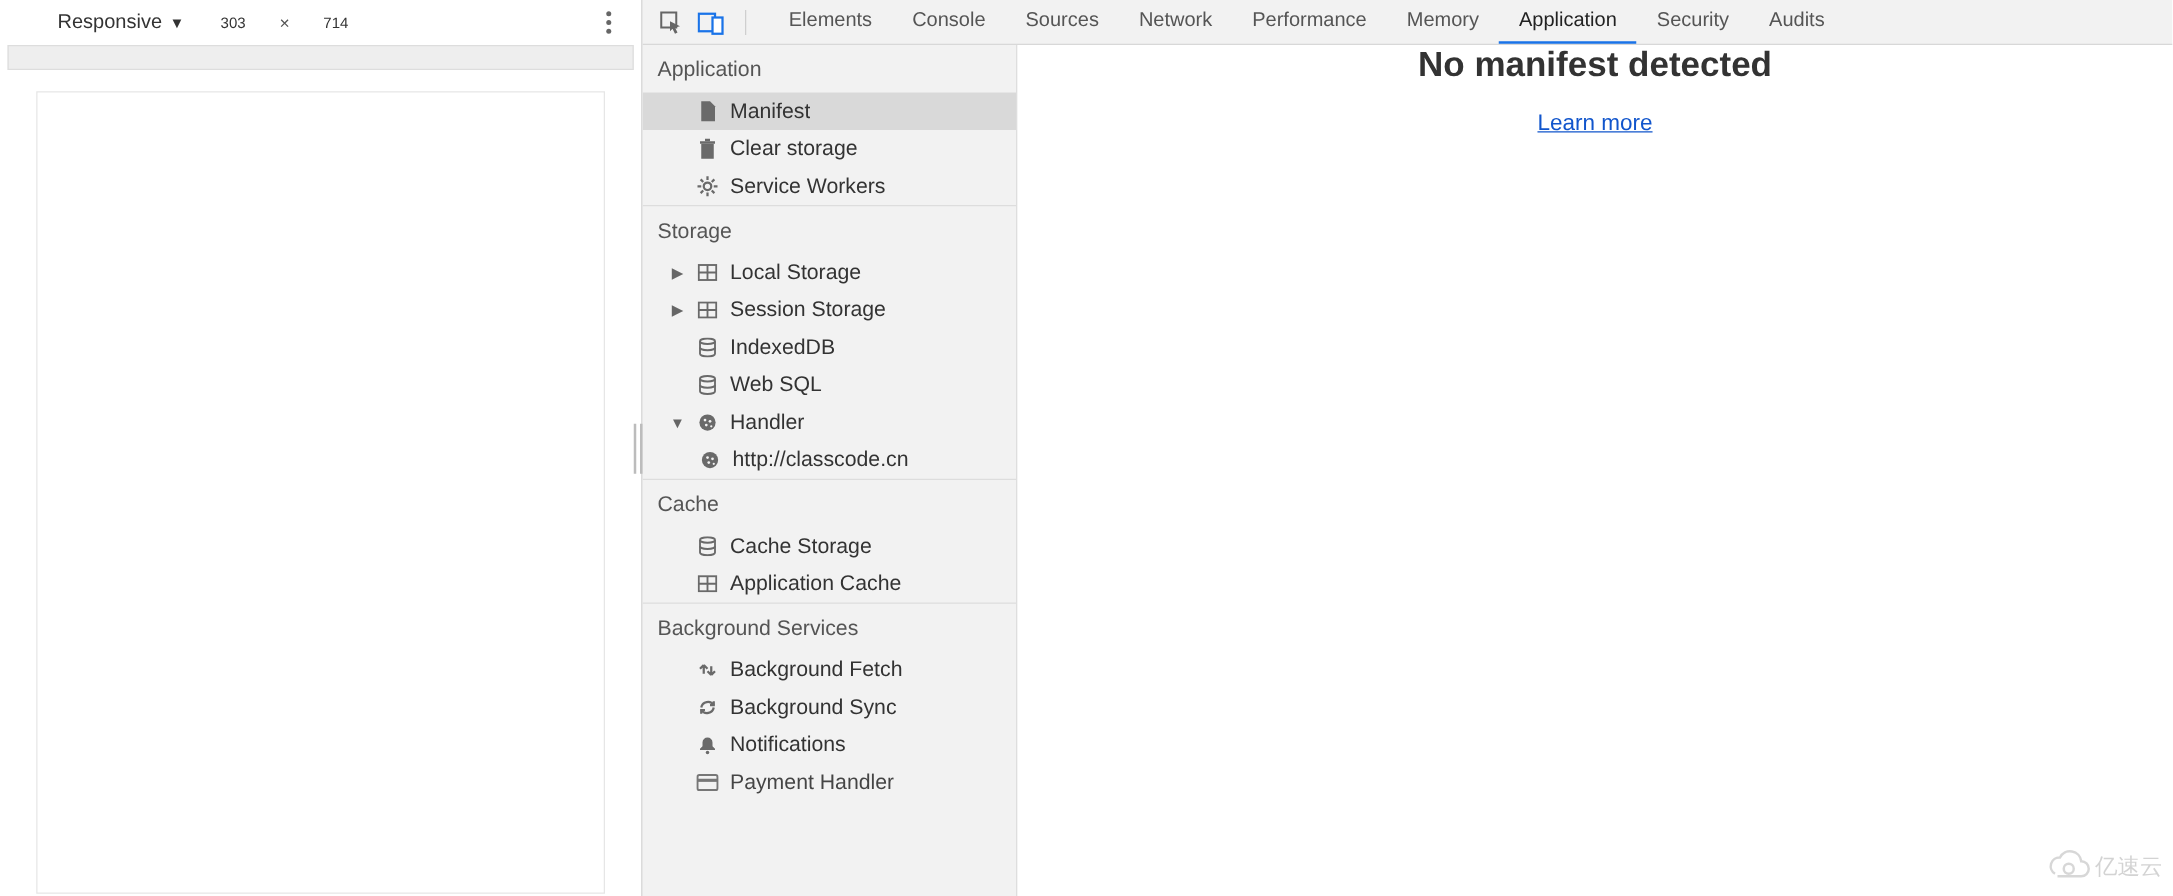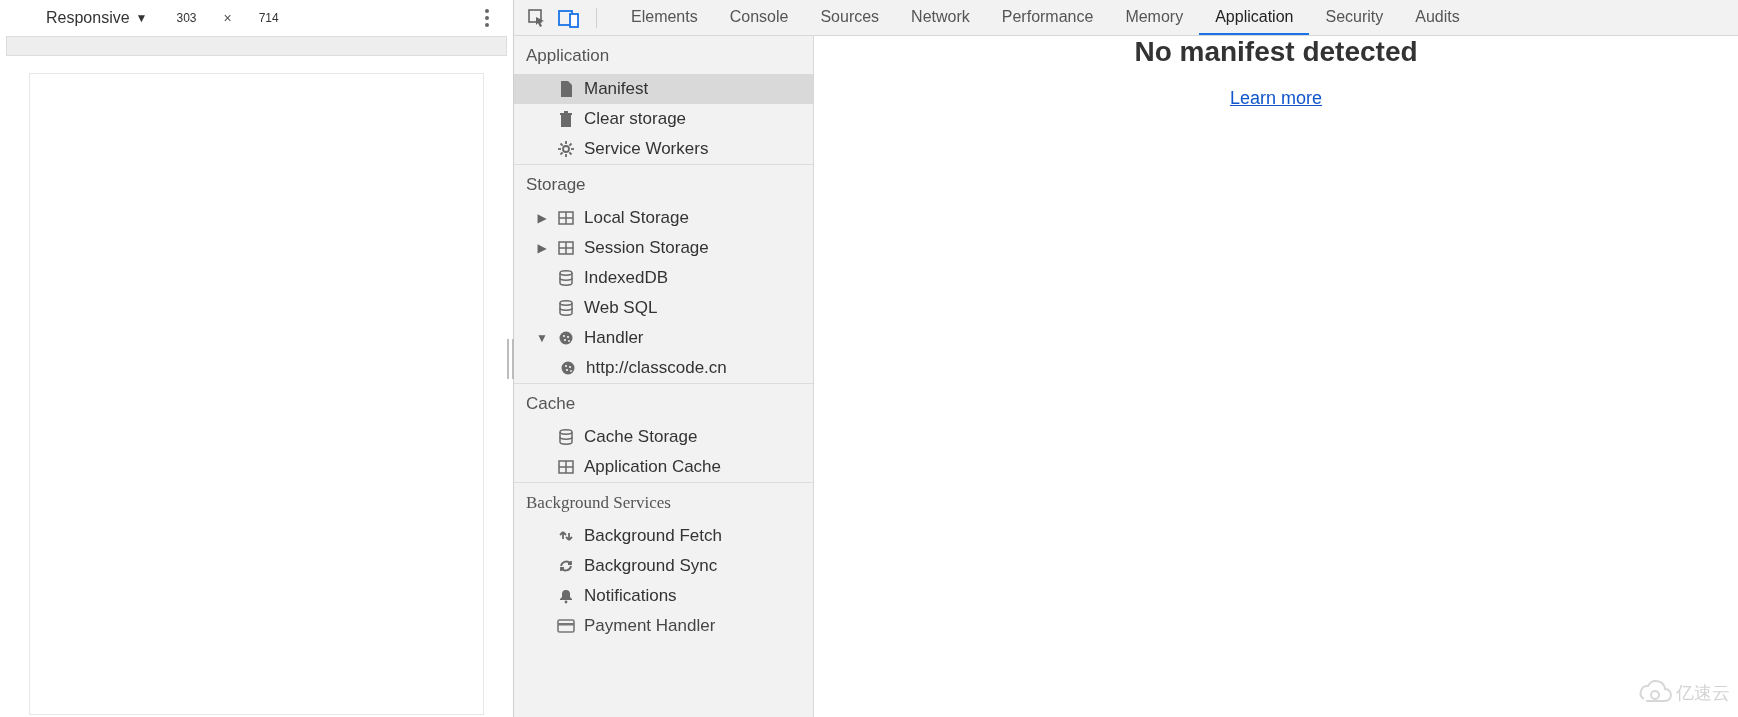--- a/index.html
+++ b/index.html
@@ -339,21 +339,21 @@
                 <rect x="1" y="1" width="14" height="12" fill="none" stroke="#6a6a6a" stroke-width="1.5"></rect>
                 <line x1="1" y1="7" x2="15" y2="7" stroke="#6a6a6a" stroke-width="1.5"></line>
                 <line x1="8" y1="1" x2="8" y2="13" stroke="#6a6a6a" stroke-width="1.5"></line>
               </svg>
           </span>
           <span class="label">Application Cache</span>
         </div>
       </div>
 
       <div class="group" style="border-bottom:none;">
-        <div class="group-title" style="border-bottom:none;font-family:Liberation Serif, serif;">Background Services</div>
+        <div class="group-title" style="border-bottom:none;">Background Services</div>
         <div class="tree-item">
           <span class="arrow hidden">▶</span>
           <span class="icon">
             <svg width="16" height="16" viewBox="0 0 16 16" stroke="#6a6a6a" stroke-width="1.8" fill="none">
                 <path d="M5 11V4M5 4l-3 3M5 4l3 3"></path>
                 <path d="M11 5v7M11 12l-3-3M11 12l3-3"></path>
               </svg>
           </span>
           <span class="label">Background Fetch</span>
         </div>

